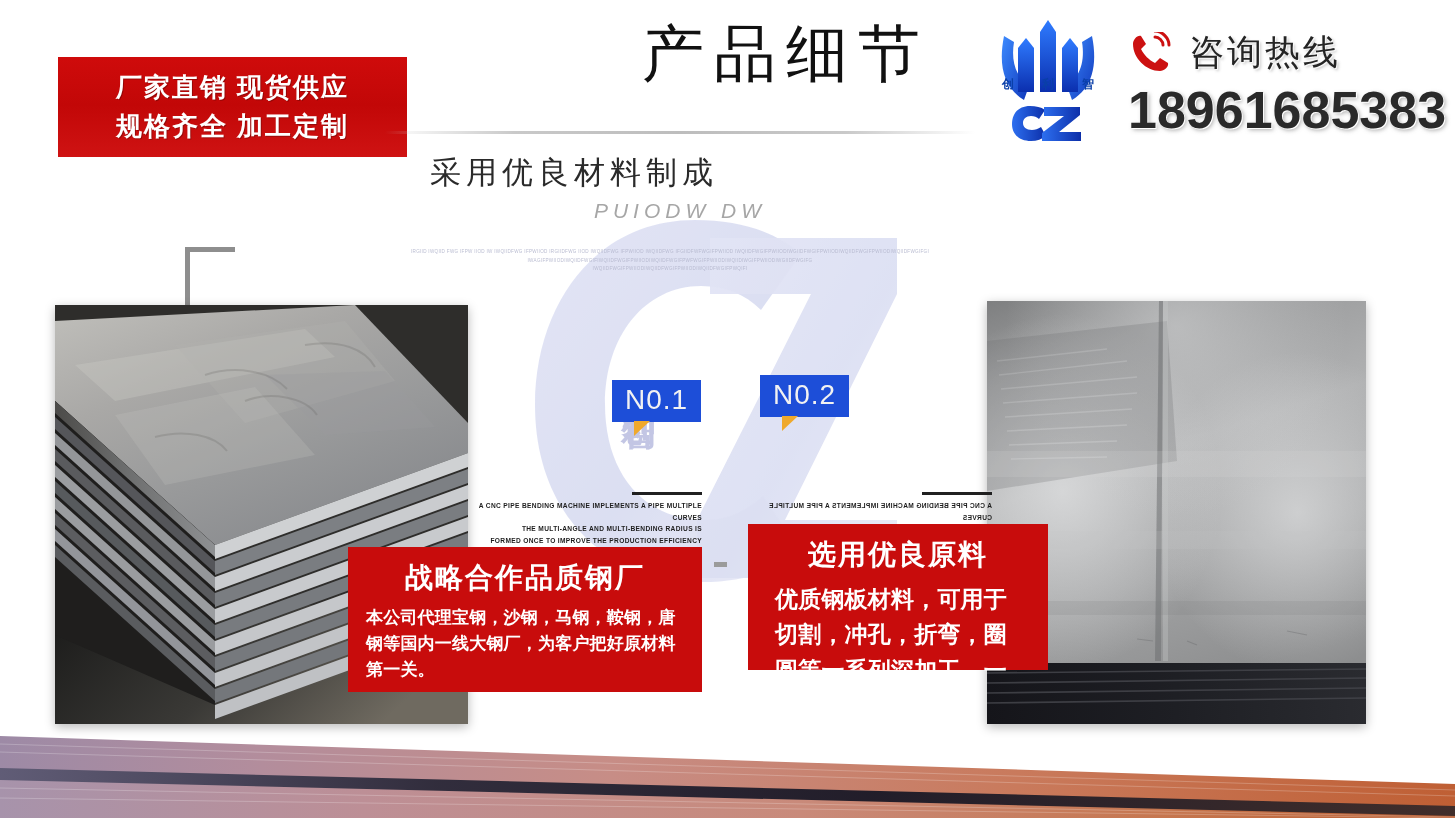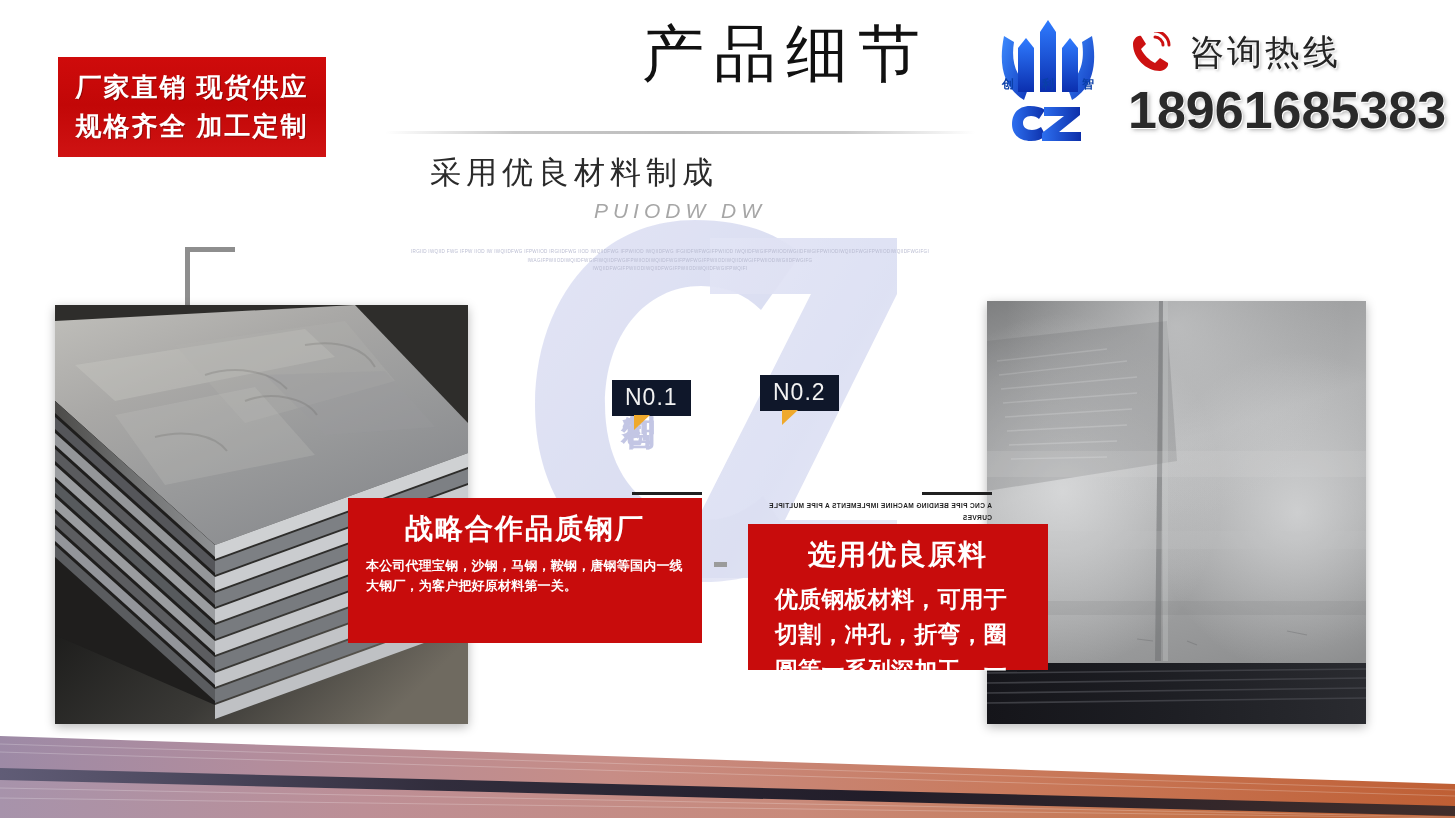--- a/index.html
+++ b/index.html
@@ -32,21 +32,21 @@
     opacity:.85;
     pointer-events:none;
     writing-mode:vertical-rl;
     font-weight:600;
   }
 
   
   .promo-banner {
     position:absolute;
     left:58px; top:57px;
-    width:268px; height:100px;
+    width:349px; height:100px;
     background:linear-gradient(180deg,#cf0b0b 0%,#c20707 48%,#cf1313 100%);
     display:flex; flex-direction:column;
     align-items:center; justify-content:center;
     gap:4px;
   }
   .promo-line {
     color:#ffffff;
     font-size:26px;
     font-weight:bold;
     letter-spacing:2px;
@@ -156,23 +156,23 @@
     position:absolute;
     overflow:hidden;
     box-shadow:0 3px 10px rgba(0,0,0,.28);
   }
   .photo-left { left:55px; top:305px; width:413px; height:419px; }
   .photo-right { left:987px; top:301px; width:379px; height:423px; }
 
   
   .no-badge {
     position:absolute;
-    background:#0f172a;
+    background:#1d4ed8;
     color:#f2f2f2;
-    font-size:23px;
+    font-size:28px;
     font-weight:500;
     letter-spacing:1px;
     padding:4px 13px 6px 13px;
     line-height:1.15;
   }
   .no-badge::after {
     content:"";
     position:absolute;
     left:22px; bottom:-14px;
     border-left:0 solid transparent;
@@ -203,32 +203,32 @@
     background:#9b9b9b;
   }
 
   
   .card {
     position:absolute;
     background:#c80c0c;
     color:#fff;
     padding:14px 18px 18px 18px;
   }
-  .card-left { left:348px; top:498px; width:354px; height:145px; }
+  .card-left { left:348px; top:547px; width:354px; height:145px; }
   .card-right { left:748px; top:524px; width:300px; height:146px; }
   .card-title {
     text-align:center;
     font-size:28px;
     font-weight:bold;
     letter-spacing:2px;
     margin-bottom:10px;
     line-height:1.2;
   }
   .card-body {
-    font-size:13px;
+    font-size:17px;
     line-height:1.55;
     font-weight:bold;
     letter-spacing:.2px;
   }
   .card-right .card-body { font-size:23px;margin-left:9px; }
 
   
   .bottom-band {
     position:absolute;
     left:0; bottom:0;

